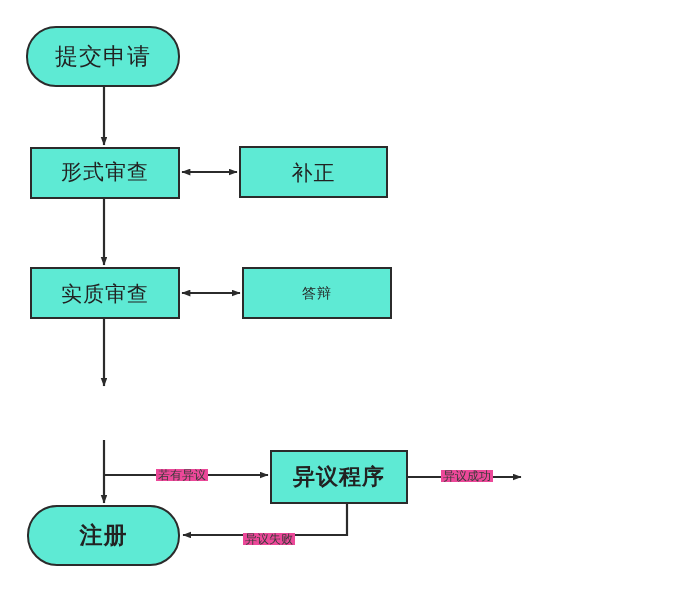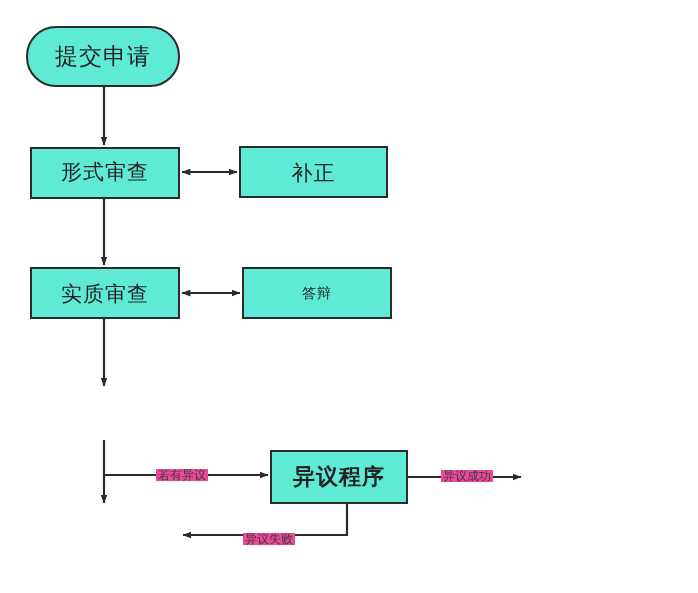--- a/index.html
+++ b/index.html
@@ -128,20 +128,23 @@
 
   <div class="node" id="node-substantive">
     <span class="label">实质审查</span>
   </div>
 
   <div class="node" id="node-defense">
     <span class="label">答辩</span>
   </div>
 
 
+  <div class="node terminator" id="node-register">
+    <span class="label">注册</span>
+  </div>
 
   <div class="node" id="node-opposition">
     <span class="label">异议程序</span>
   </div>
 
 
   <div class="edge-label" id="lbl-if-opposition">若有异议</div>
 
   <div class="edge-label" id="lbl-opposition-win">异议成功</div>
 

